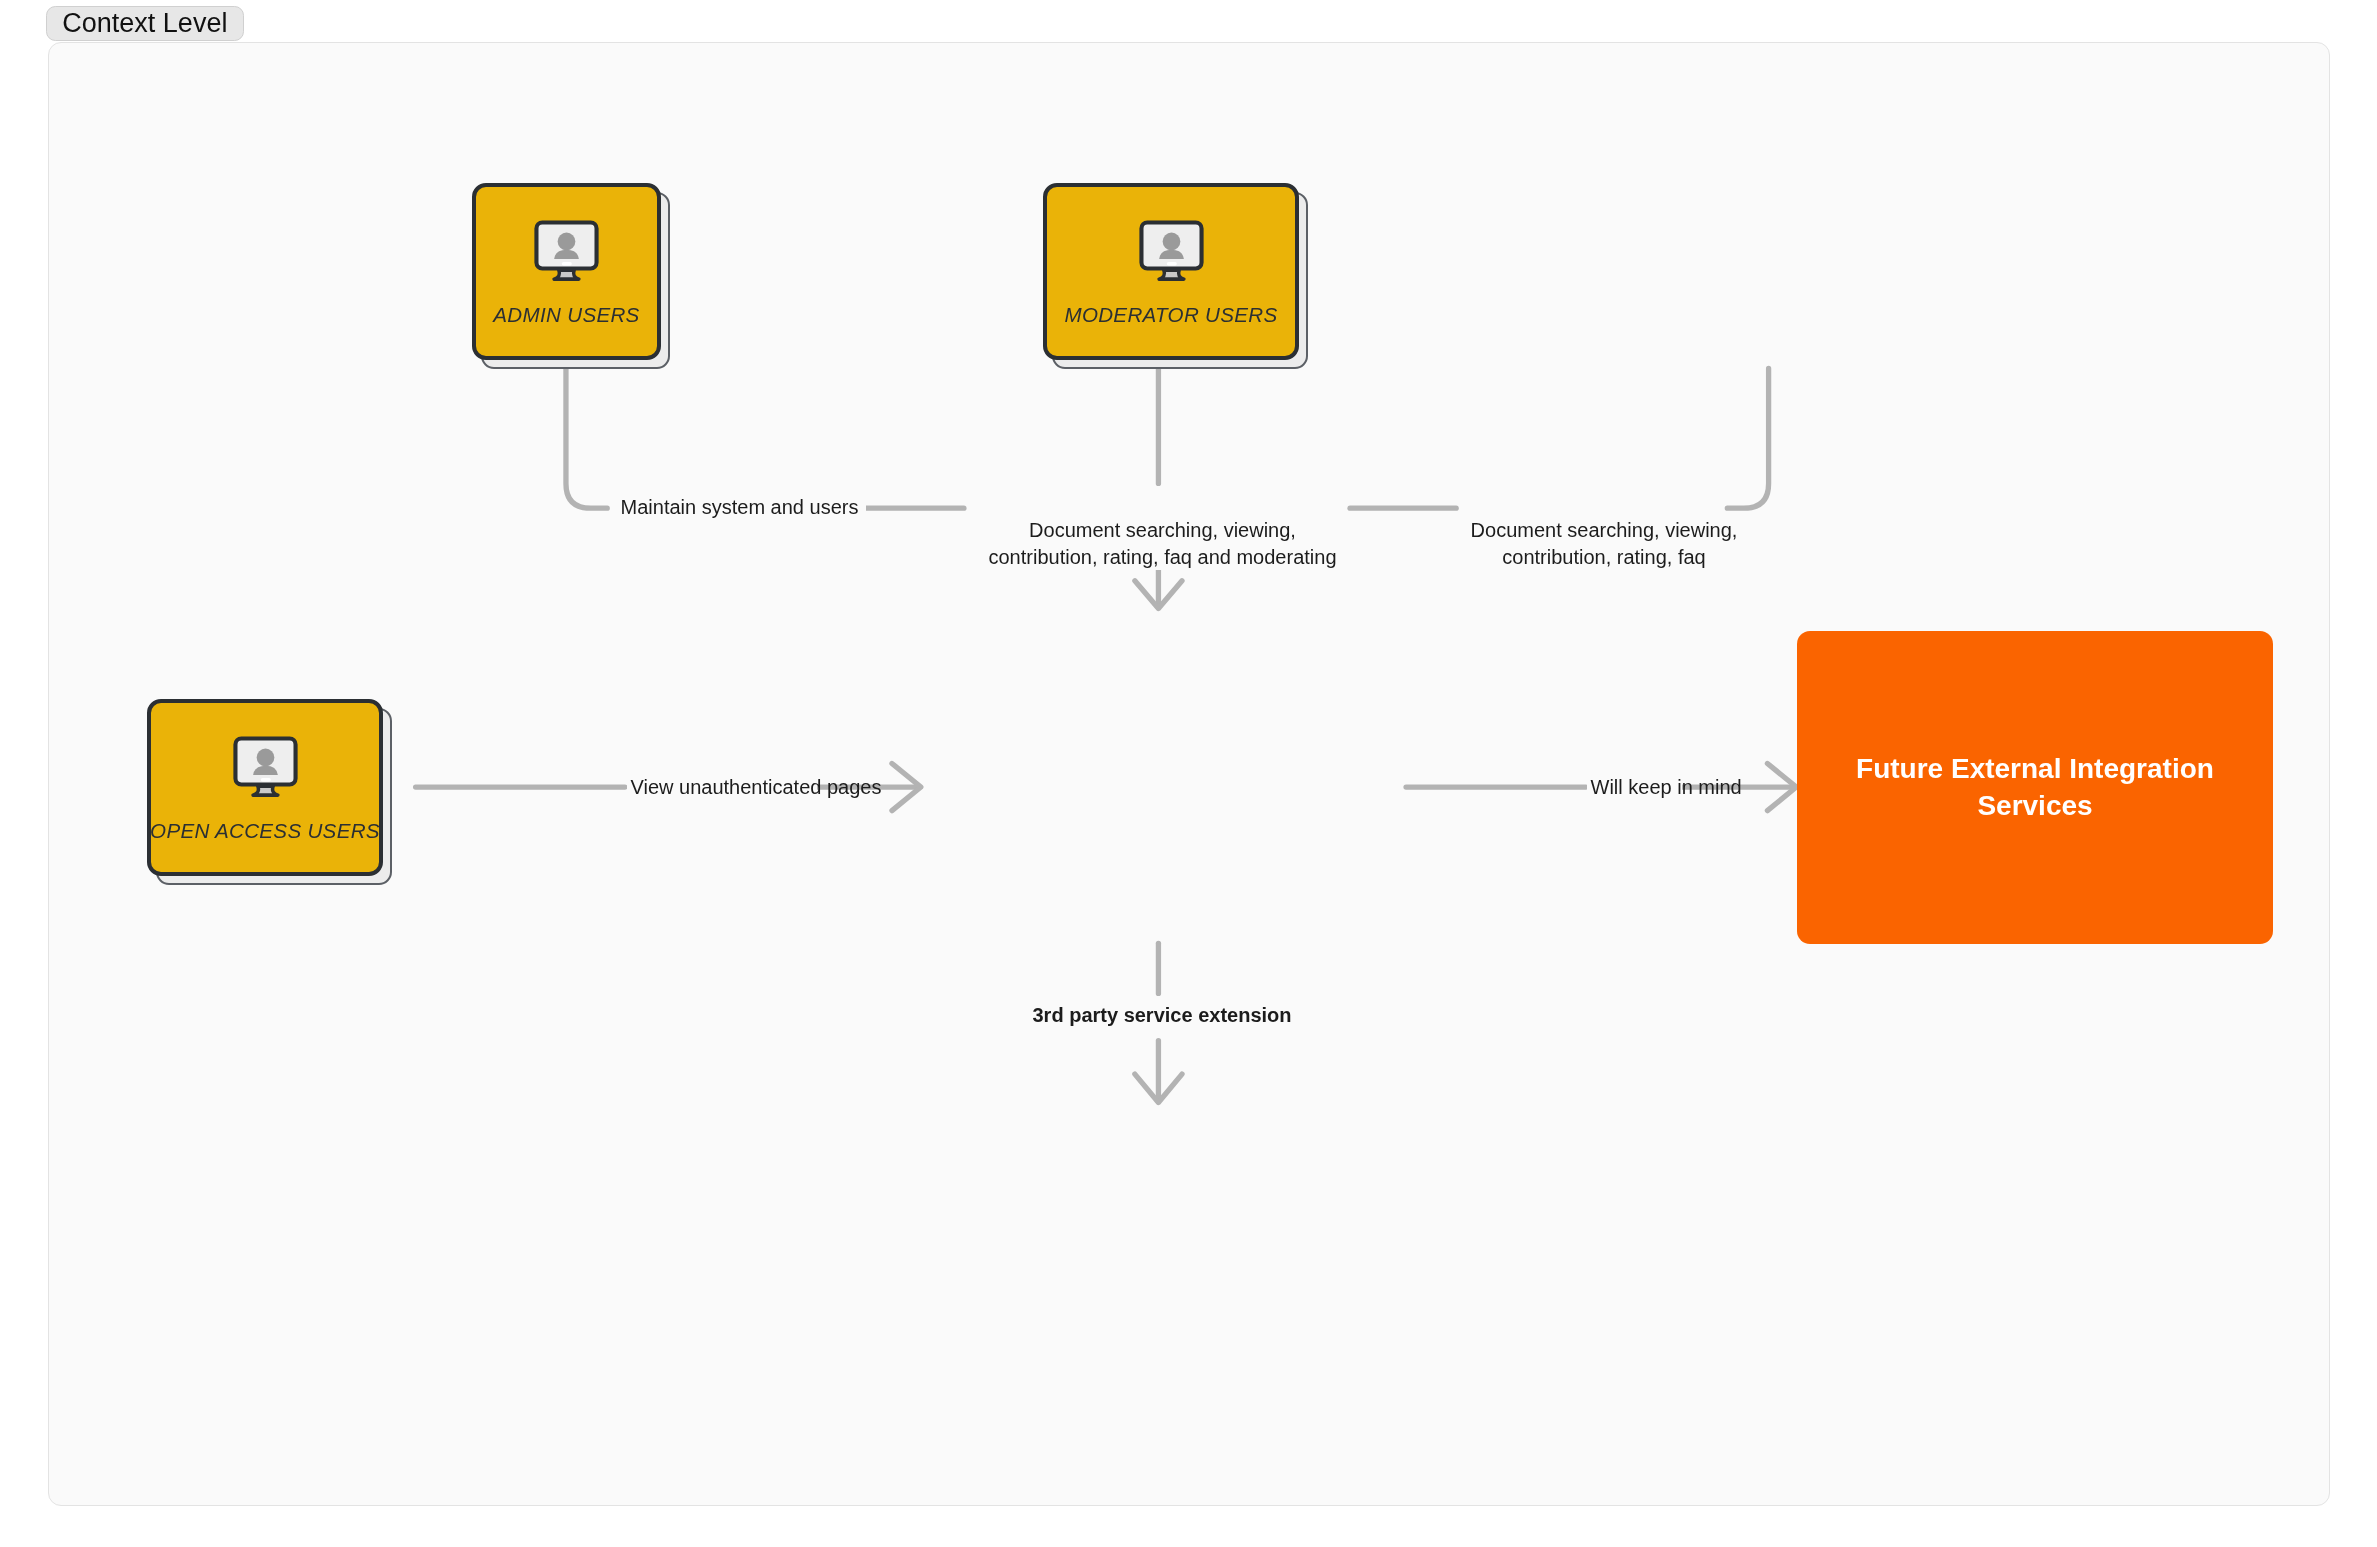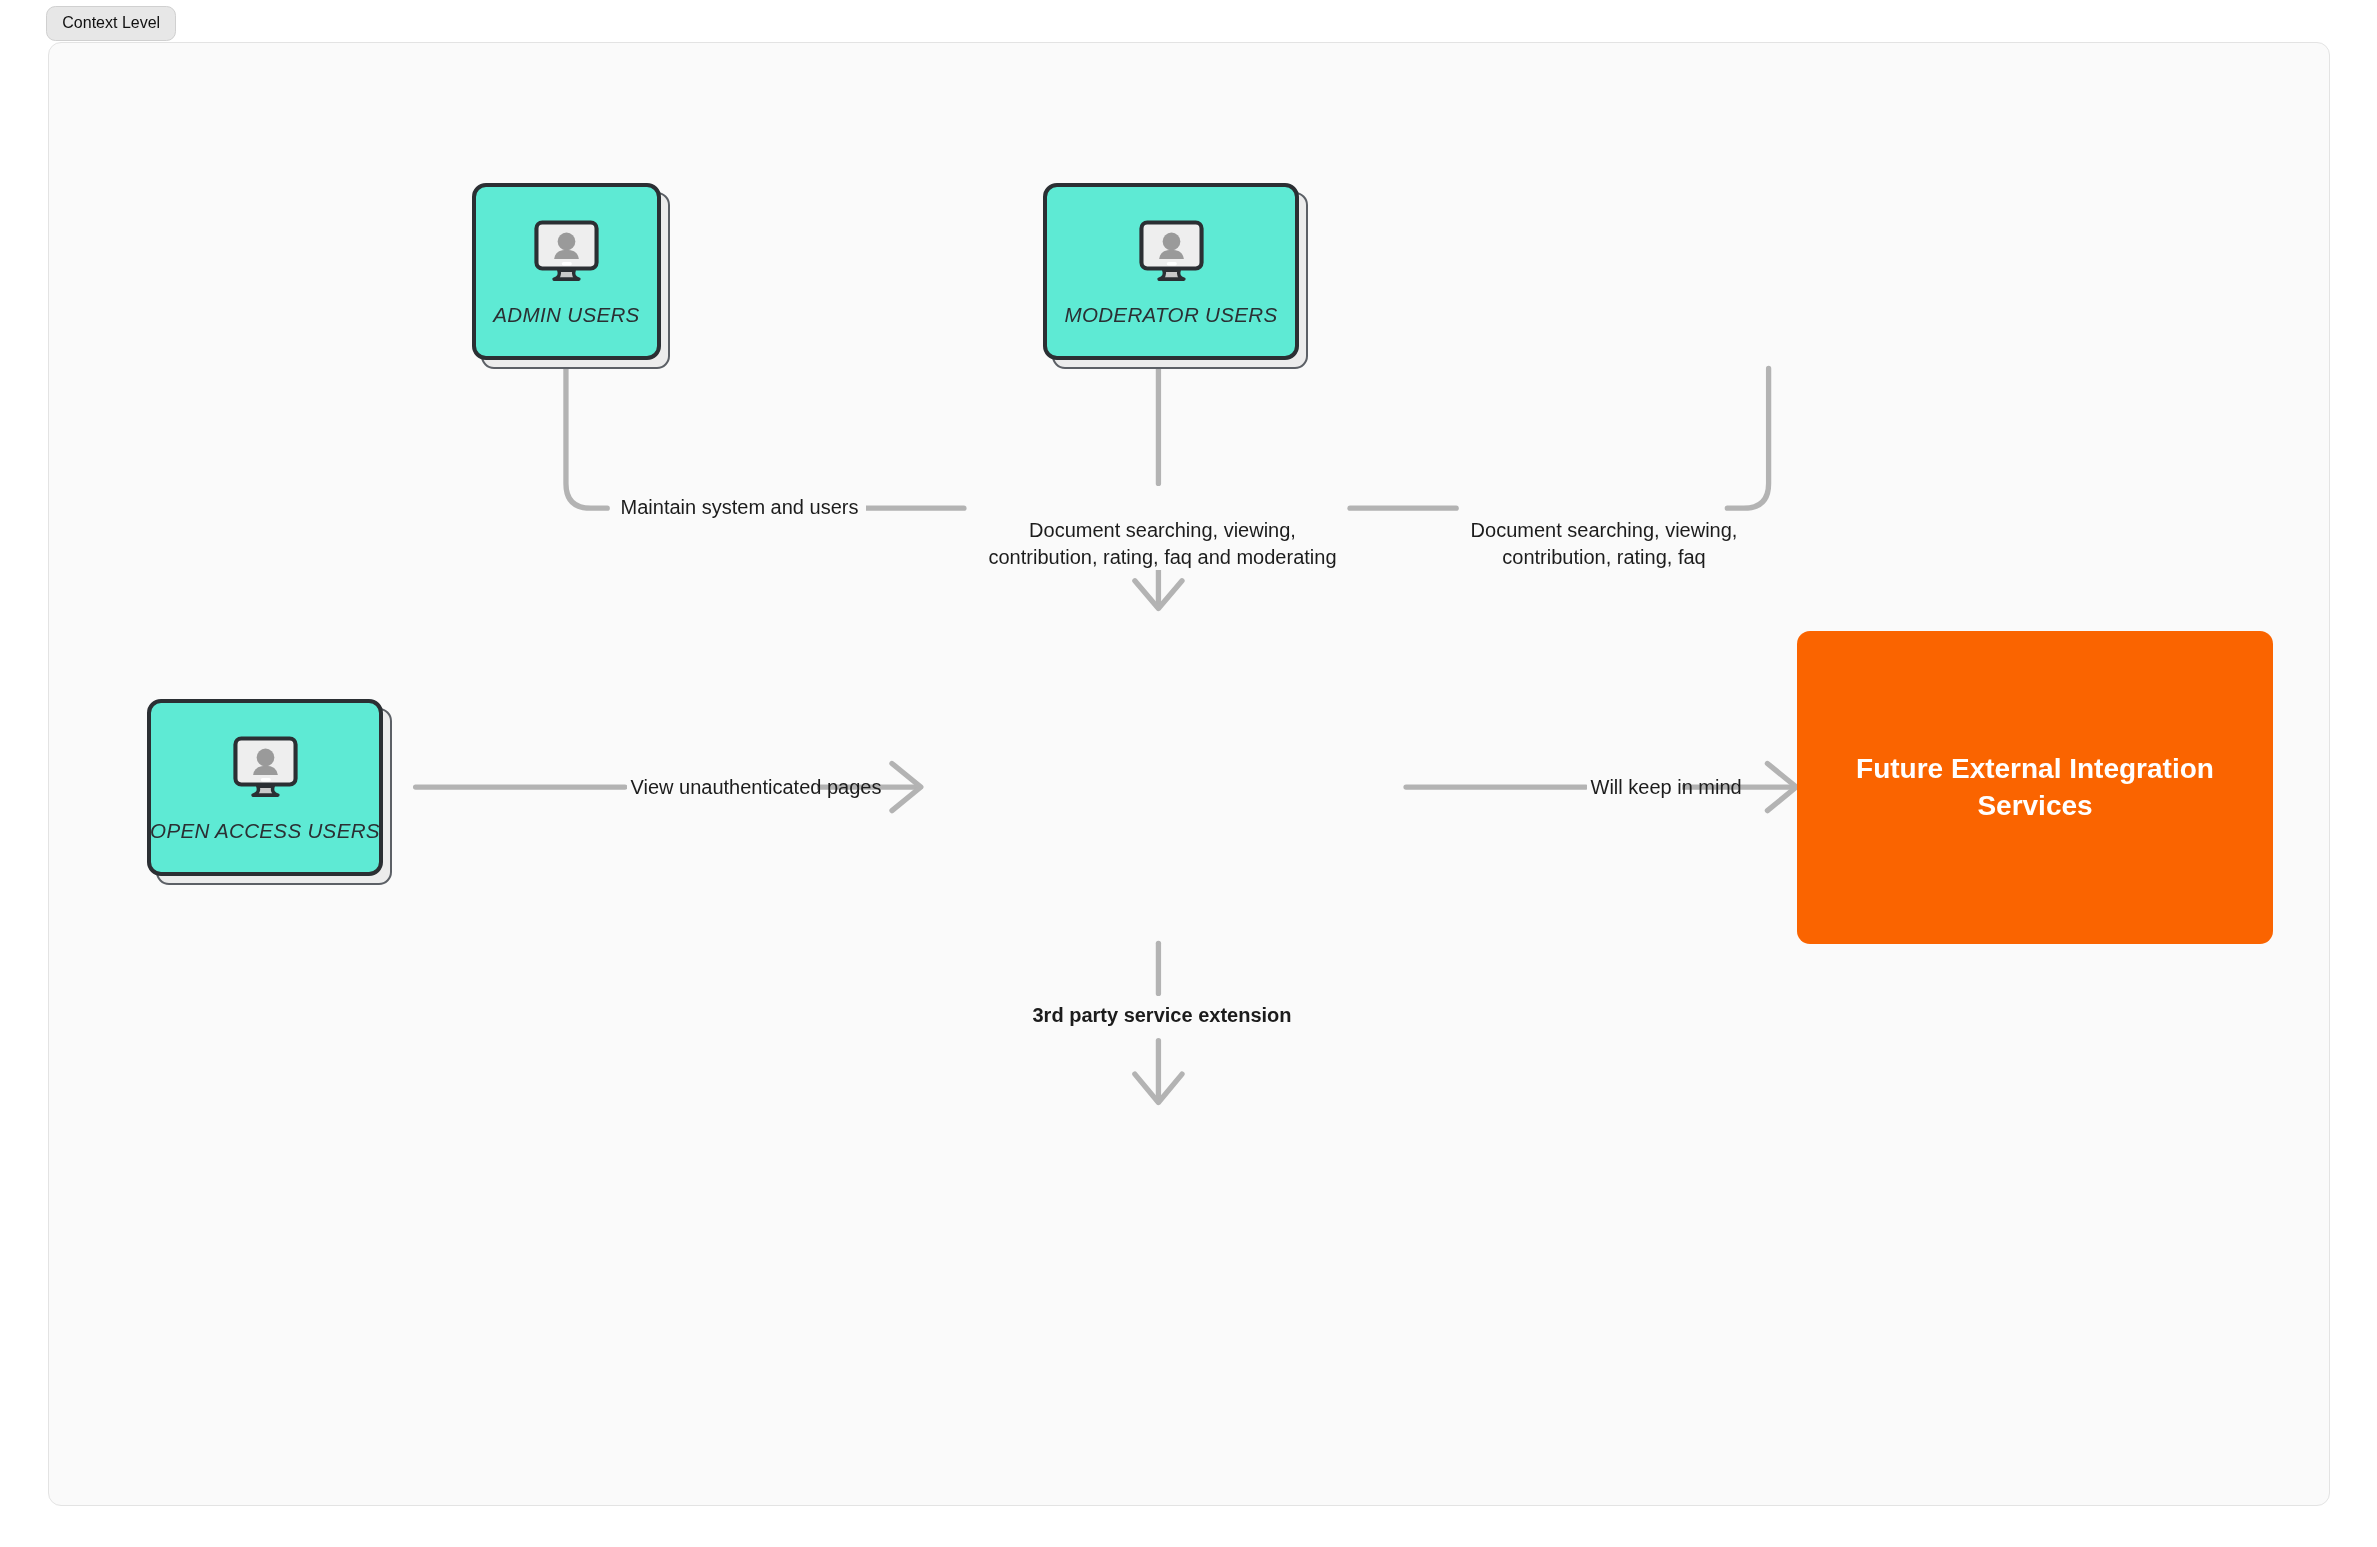--- a/index.html
+++ b/index.html
@@ -21,21 +21,21 @@
     position: absolute;
     left: 46px;
     top: 5.9px;
     height: 33px;
     padding: 0 15.3px;
     display: flex;
     align-items: center;
     background: #e7e7e7;
     border: 1.2px solid #d0d0d0;
     border-radius: 9.4px;
-    font-size: 16px;
+    font-size: 27px;
     color: #111111;
     z-index: 40;
     white-space: nowrap;
   }
 
   
   #diagram-frame {
     position: absolute;
     left: 48px;
     top: 42px;
@@ -73,21 +73,21 @@
     border: 2.9px solid #5c6066;
     border-radius: 13px;
     box-sizing: border-box;
   }
   .actor .front-card {
     position: absolute;
     left: 0;
     top: 0;
     width: 100%;
     height: 100%;
-    background: #5eead4;
+    background: #eab308;
     border: 4.1px solid #2b2f33;
     border-radius: 14px;
     box-sizing: border-box;
     display: flex;
     flex-direction: column;
     align-items: center;
     justify-content: center;
   }
   .actor .icon-wrap {
     width: 88px;

